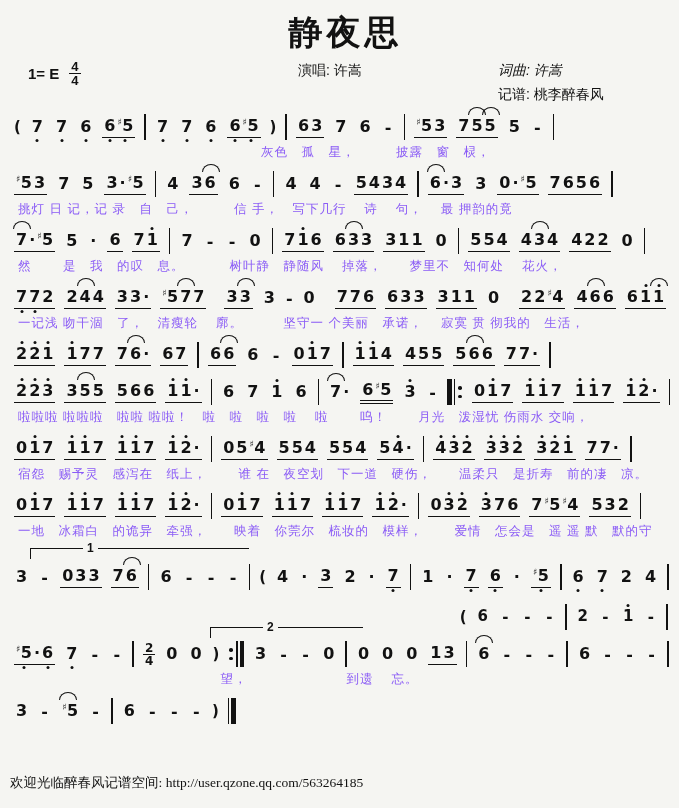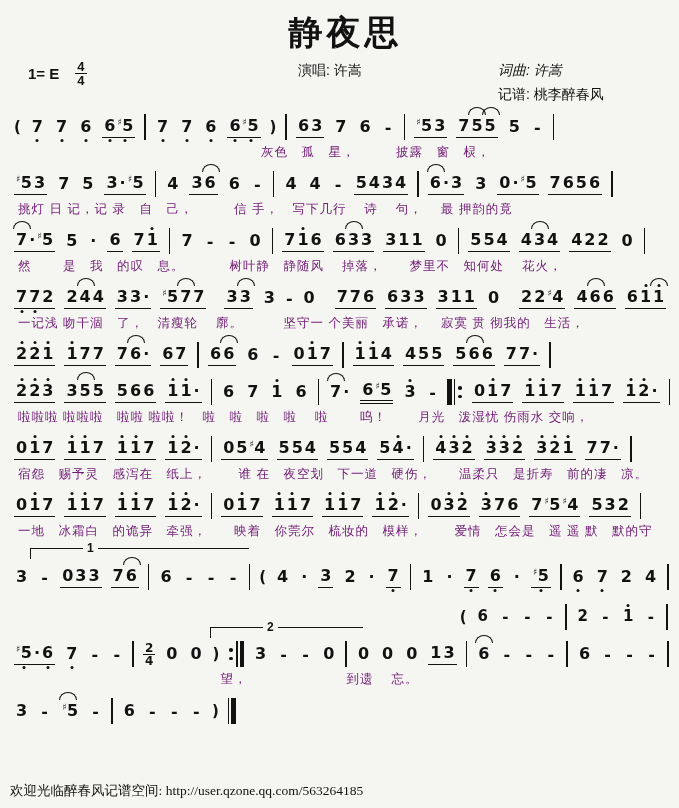--- a/index.html
+++ b/index.html
@@ -5,41 +5,41 @@
   html,body{margin:0;padding:0;background:#f5f5f2;}
   body{width:679px;height:808px;overflow:hidden;color:#121212;
        font-family:"Liberation Sans","DejaVu Sans",sans-serif;}
   .page{position:relative;width:679px;height:808px;padding:0;box-sizing:border-box;}
 
   
   .hdr{position:relative;height:106px;}
   .title{position:absolute;top:10px;left:0;right:0;text-align:center;
          font-size:34px;font-weight:900;letter-spacing:4px;padding-left:12px;}
   .keysig{position:absolute;left:28px;top:60px;font-size:15px;font-weight:700;
-          display:flex;align-items:center;gap:16px;}
+          display:flex;align-items:center;gap:10px;}
   .singer{position:absolute;left:298px;top:62px;font-size:14px;}
   .composer{position:absolute;left:498px;top:62px;font-size:14px;font-style:italic;}
   .transcriber{position:absolute;left:498px;top:86px;font-size:14px;}
 
   
   .ts{display:inline-flex;flex-direction:column;align-items:center;line-height:1;
       font-weight:700;vertical-align:middle;}
   .ts i{font-style:normal;font-size:12px;padding:0 2px;}
   .ts i.top{border-bottom:1.2px solid #121212;}
   .keysig .ts i{font-size:13px;}
 
   
   .score{position:relative;padding:4px 0 0 14px;}
   .system{position:relative;margin-bottom:3px;}
   .notes{display:flex;align-items:center;height:34px;
          font-family:"DejaVu Sans",sans-serif;font-weight:700;font-size:16px;
          white-space:nowrap;}
   .notes>span{margin-right:9px;}
   .lyrics{height:20px;font-size:12.5px;letter-spacing:1px;white-space:pre;
-          color:#701a75;padding-left:4px;}
+          color:#8b5cf6;padding-left:4px;}
   .pad14{padding-top:14px;}
   .pad40{padding-top:40px;}
 
   .grp{display:inline-flex;align-items:flex-end;padding:1px 1px 2px 1px;position:relative;}
   .grp.u1{border-bottom:1.6px solid #121212;}
   .grp.u2{border-bottom:4px double #121212;}
   .nt{position:relative;display:inline-block;padding:0 1px;line-height:1.1;}
   .nt sup.sh{font-size:9px;vertical-align:6px;margin-right:0.5px;}
   .nt.hi::before{content:'';position:absolute;top:-4px;left:50%;transform:translateX(-50%);
                  width:3px;height:3px;border-radius:50%;background:#121212;}
@@ -59,21 +59,21 @@
 
   
   .volta{position:absolute;height:10px;border-left:1.6px solid #121212;
          border-top:1.6px solid #121212;top:2px;}
   .volta .vlabel{position:absolute;top:-8px;left:52px;background:#f5f5f2;
                  padding:0 4px;font-size:12px;font-weight:700;}
   
   .coda{position:absolute;right:2px;top:8px;}
   .coda .notes{height:24px;font-size:15px;}
 
-  .footer{position:absolute;left:10px;bottom:8px;font-size:13.5px;
+  .footer{position:absolute;left:10px;bottom:16px;font-size:13.5px;
           font-family:"Liberation Serif","DejaVu Serif",serif;margin-top:45px;}
 </style>
 </head>
 <body>
 
 <div class="page">
   <div class="hdr">
     <div class="title">静夜思</div>
     <div class="keysig">
       <span>1= E</span>

